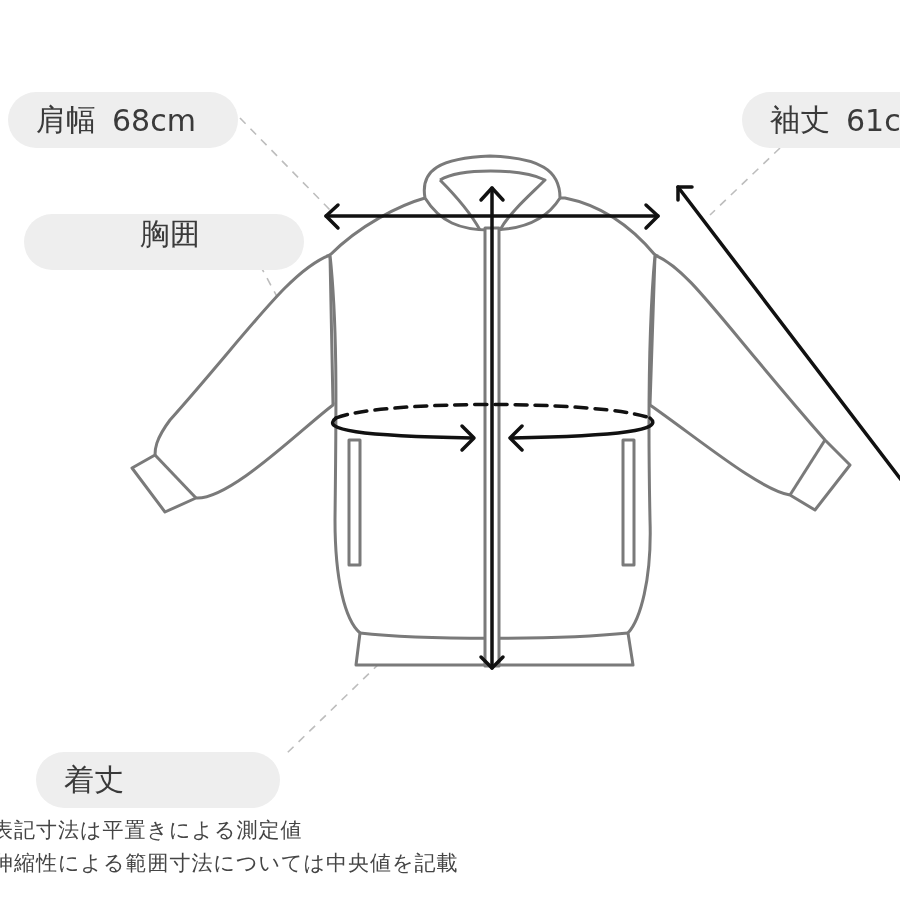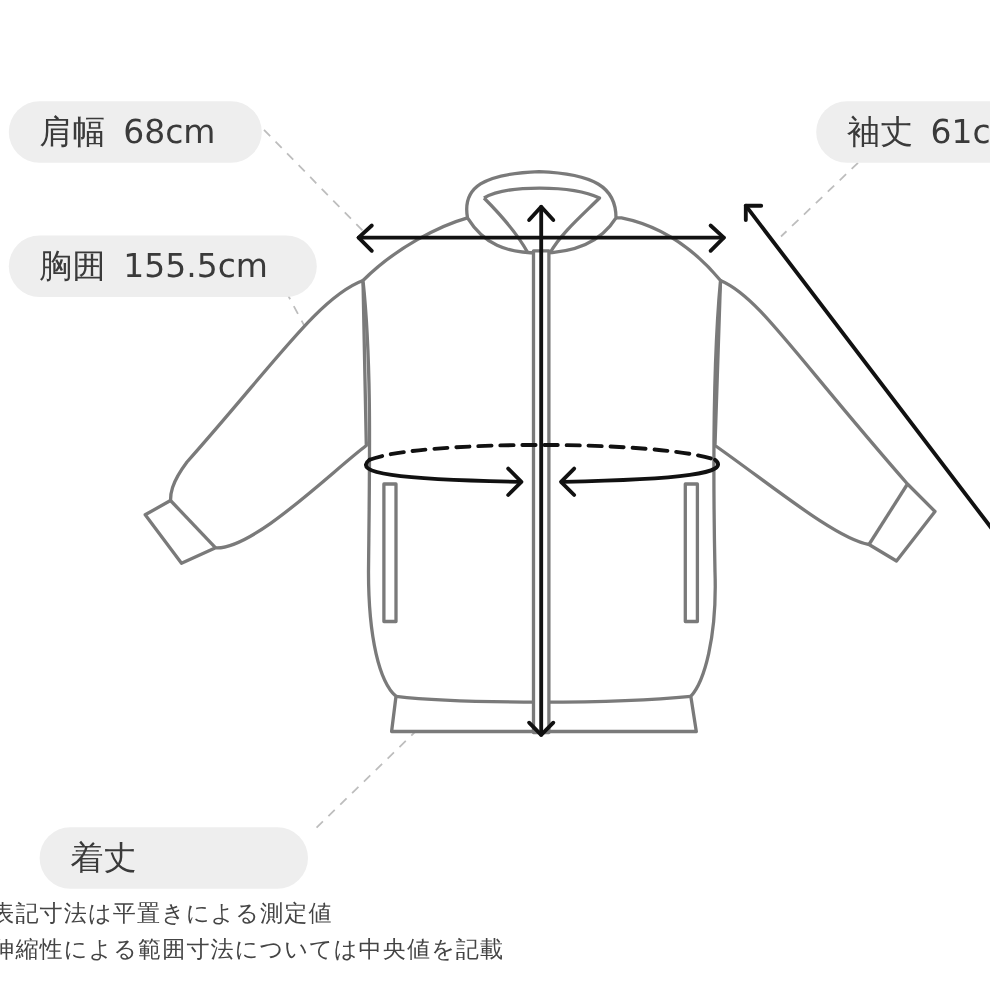--- a/index.html
+++ b/index.html
@@ -80,23 +80,22 @@
     <line x1="678" y1="187" x2="905" y2="485"></line>
     <polyline points="678,200 678,187 692,187"></polyline>
   </g>
 </svg>
 
 <div class="pill" style="left:8px; top:92px; width:230px;text-align:center;">
   <span class="lbl">肩幅</span>
   <span>68cm</span>
 </div>
 
-<div class="pill" style="left:8px; top:214px; width:280px;">
+<div class="pill" style="left:24px; top:214px; width:280px;flex-direction:column;">
   <span class="lbl">胸囲</span>
-  <span>155.5cm</span>
 </div>
 
 <div class="pill" style="left:742px; top:92px; width:200px;">
   <span class="lbl">袖丈</span>
   <span>61cm</span>
 </div>
 
 <div class="pill" style="left:36px; top:752px; width:244px;gap:44px;">
   <span class="lbl">着丈</span>
 </div>

